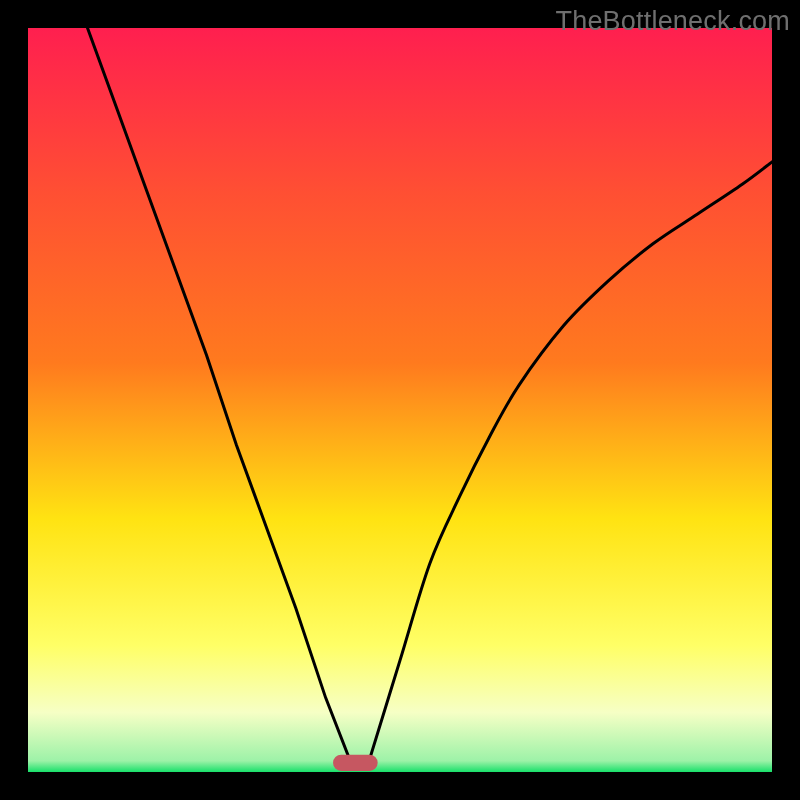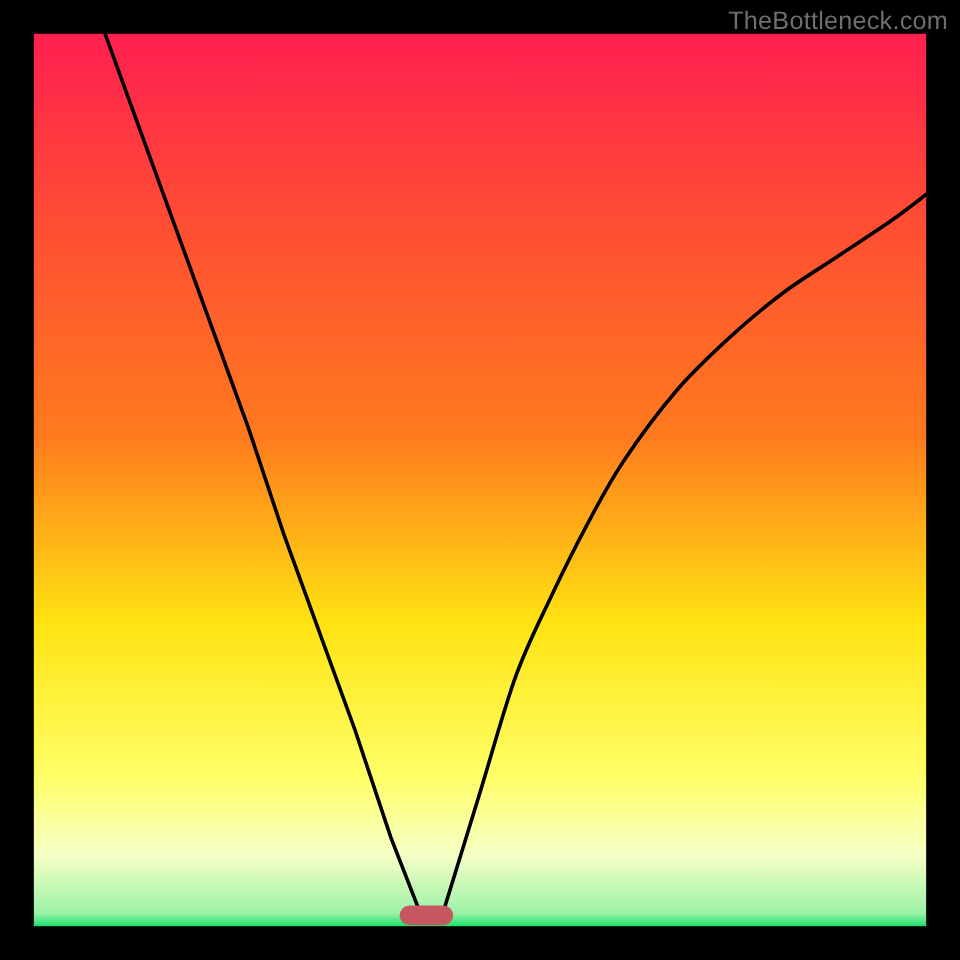--- a/index.html
+++ b/index.html
@@ -24,21 +24,21 @@
     left: 0;
     top: 0;
     width: 744px;
     height: 744px;
   }
   .watermark {
     position: absolute;
     top: 6px;
     right: 10px;
     color: #6f6f6f;
-    font-size: 21px;
+    font-size: 27px;
     font-weight: 500;
     letter-spacing: 0.2px;
   }
   svg { display: block; }
 </style>
 </head>
 <body>
 
 <div class="frame">
   <svg class="plot" id="plot-svg" viewBox="0 0 744 744">

